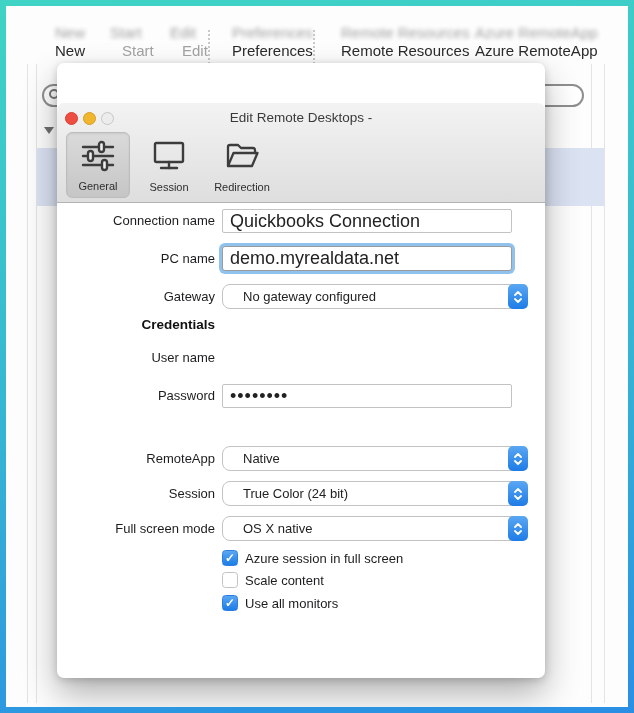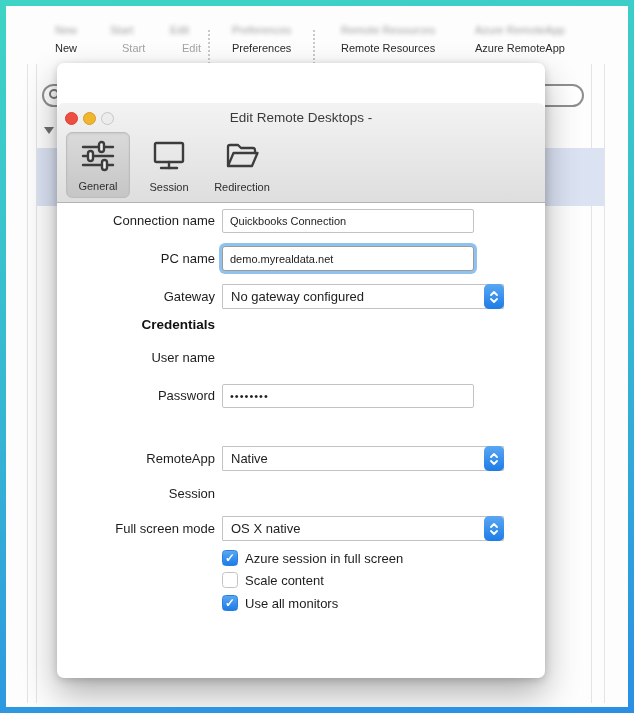--- a/index.html
+++ b/index.html
@@ -4,21 +4,21 @@
 <style>
   html,body{margin:0;padding:0;background:#fff;}
   *{box-sizing:border-box;font-family:"Liberation Sans", sans-serif;}
 
   .frame{position:relative;width:634px;height:713px;
          background:linear-gradient(172deg,var(--frame-top,#3fd4c5) 0%,#35b4d4 55%,var(--frame-bottom,#2a8fe4) 100%);}
   .canvas{position:absolute;left:6px;top:6px;width:622px;height:701px;background:#fdfdfd;overflow:hidden;}
 
   
   .vline{position:absolute;width:1px;top:58px;bottom:4px;background:#e3e3e6;}
-  .menu-row{position:absolute;left:0;right:0;top:36px;height:22px;font-size:11px;color:#2b2b2b;}
+  .menu-row{position:absolute;left:0;right:0;top:36px;height:22px;font-size:15px;color:#2b2b2b;}
   .menu-row span{position:absolute;top:0;white-space:nowrap;cursor:default;}
   .menu-row .disabled{color:#a3a3a3;margin-left:12px;}
   .menu-row.ghost{top:18px;filter:blur(2px);opacity:.45;}
   .menu-sep{position:absolute;top:24px;height:38px;width:0;border-left:2px dotted #c9c9c9;}
   .search-pill{position:absolute;left:36px;top:78px;width:542px;height:23px;border:2px solid #8f8f8f;border-radius:12px;background:#fff;}
   .magnifier{position:absolute;left:43px;top:83px;width:10px;height:10px;border:2px solid #777;border-radius:50%;}
   .disclosure{position:absolute;left:38px;top:121px;width:0;height:0;
               border-left:5px solid transparent;border-right:5px solid transparent;border-top:7px solid #6f6f6f;}
   .selected-row{position:absolute;left:31px;top:142px;width:567px;height:58px;background:var(--selected-row,#dbe2f2);}
 
@@ -34,25 +34,25 @@
   .dlg-title{position:absolute;left:60px;right:60px;top:7px;text-align:center;font-size:13.5px;color:#3a3a3a;}
 
   .tab{position:absolute;top:29px;height:66px;text-align:center;cursor:default;border-radius:6px;}
   .tab .tab-label{position:absolute;left:0;right:0;bottom:5px;font-size:11px;color:#2e2e2e;}
   .tab.selected{background:linear-gradient(#dadada,#c6c6c6);border:1px solid #bdbdbd;box-shadow:inset 0 1px 2px rgba(0,0,0,.08);}
   .tab svg{position:absolute;left:50%;transform:translateX(-50%);top:7px;}
 
   
   .f-label{position:absolute;left:8px;width:150px;font-size:13px;color:#1d1d1f;text-align:right;line-height:25px;}
   .f-heading{position:absolute;left:8px;width:150px;font-size:13.5px;font-weight:bold;color:#111;text-align:right;}
-  .f-input{position:absolute;left:165px;width:252px;height:24px;border:1px solid #c3c3c3;border-radius:2px;
-           background:#fff;font-size:11px;color:#222;padding:0 7px;outline:none;}
+  .f-input{position:absolute;left:165px;width:290px;height:24px;border:1px solid #c3c3c3;border-radius:2px;
+           background:#fff;font-size:18px;color:#222;padding:0 7px;outline:none;}
   .f-input.focused{border:1px solid #9b9b9b;box-shadow:0 0 0 3px var(--focus-ring,#8fc3ee);border-radius:3px;}
-  .f-select{position:absolute;left:165px;width:282px;height:25px;border:1px solid #c3c3c3;border-radius:1px;
-            background:#fff;font-size:13px;color:#222;line-height:23px;padding-left:8px;cursor:default;}
+  .f-select{position:absolute;left:165px;width:306px;height:25px;border:1px solid #c3c3c3;border-radius:8px;
+            background:#fff;font-size:13px;color:#222;line-height:23px;padding-left:20px;cursor:default;}
   .stepper{position:absolute;right:-1px;top:-1px;bottom:-1px;width:20px;border-radius:5px;
            background:linear-gradient(var(--accent-light,#5aa7f3),var(--accent-blue,#1d7ce6));
            display:flex;align-items:center;justify-content:center;}
   .cb-row{position:absolute;left:165px;height:18px;display:flex;align-items:center;}
   .checkbox{width:16px;height:16px;border:1px solid #c3c3c3;border-radius:3.5px;background:#fff;
             display:flex;align-items:center;justify-content:center;flex:0 0 auto;}
   .checkbox .tick{display:none;color:#fff;font-size:12px;font-weight:bold;line-height:1;}
   .checkbox.checked{background:linear-gradient(var(--accent-light,#5aa7f3),var(--accent-blue,#2a86ec));border-color:#2a7fe0;}
   .checkbox.checked .tick{display:block;}
   .cb-label{margin-left:7px;font-size:13px;color:#1d1d1f;white-space:nowrap;}
@@ -169,20 +169,31 @@
           <svg width="10" height="16" viewBox="0 0 10 16">
               <g stroke="#fff" stroke-width="1.8" fill="none" stroke-linecap="round" stroke-linejoin="round">
                 <path d="M2 6 L5 3 L8 6"></path>
                 <path d="M2 10 L5 13 L8 10"></path>
               </g>
             </svg>
         </span>
       </div>
 
       <div class="f-label" style="top:418px">Session</div>
+      <div class="f-select" style="top:418px">
+        <span>True Color (24 bit)</span>
+        <span class="stepper">
+          <svg width="10" height="16" viewBox="0 0 10 16">
+              <g stroke="#fff" stroke-width="1.8" fill="none" stroke-linecap="round" stroke-linejoin="round">
+                <path d="M2 6 L5 3 L8 6"></path>
+                <path d="M2 10 L5 13 L8 10"></path>
+              </g>
+            </svg>
+        </span>
+      </div>
 
       <div class="f-label" style="top:453px">Full screen mode</div>
       <div class="f-select" style="top:453px">
         <span>OS X native</span>
         <span class="stepper">
           <svg width="10" height="16" viewBox="0 0 10 16">
               <g stroke="#fff" stroke-width="1.8" fill="none" stroke-linecap="round" stroke-linejoin="round">
                 <path d="M2 6 L5 3 L8 6"></path>
                 <path d="M2 10 L5 13 L8 10"></path>
               </g>

